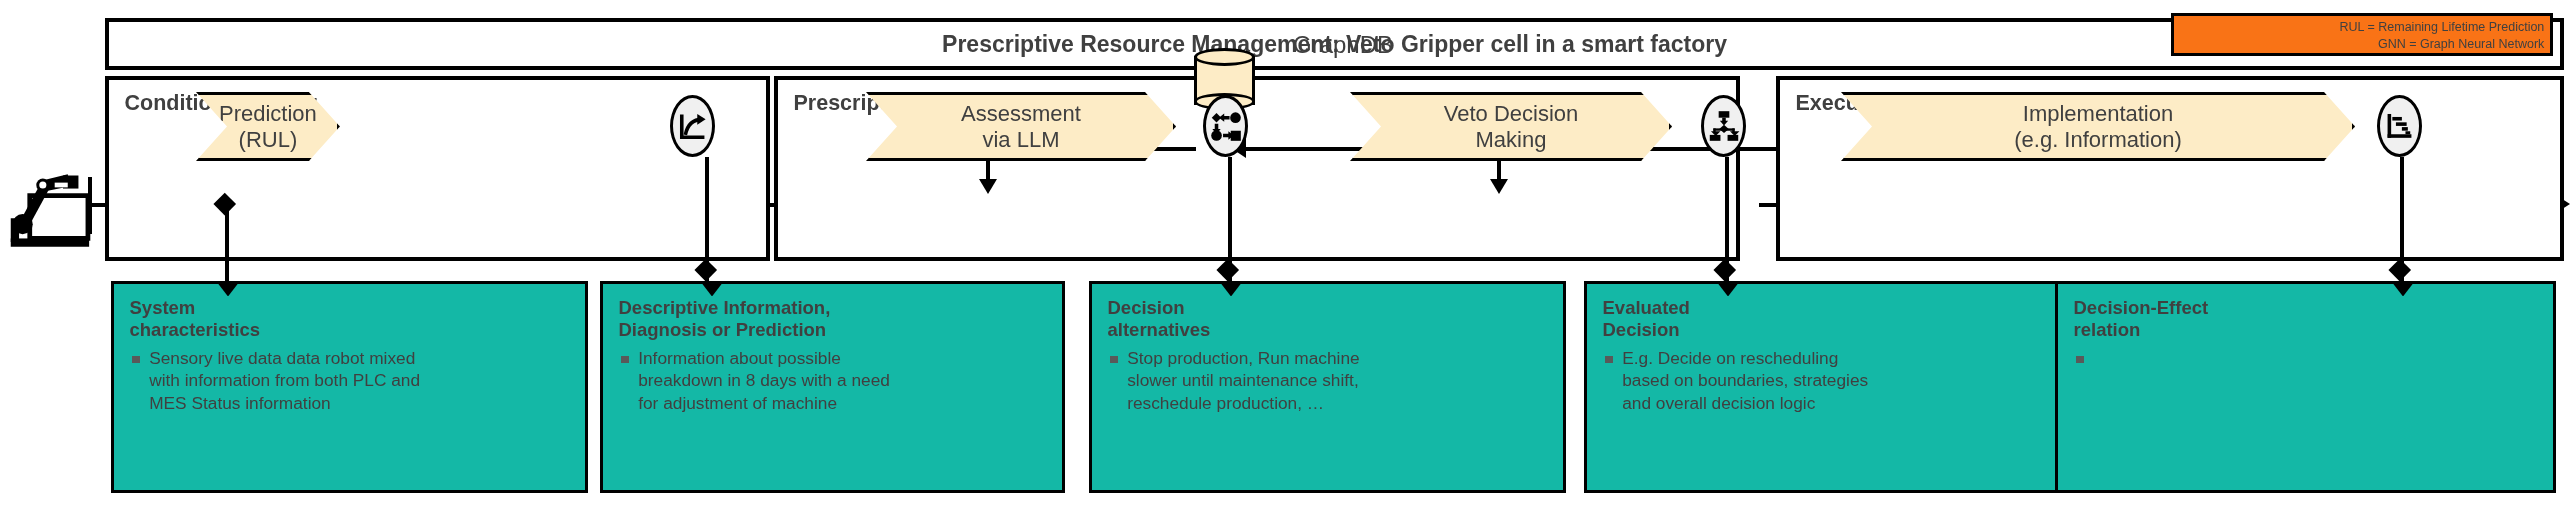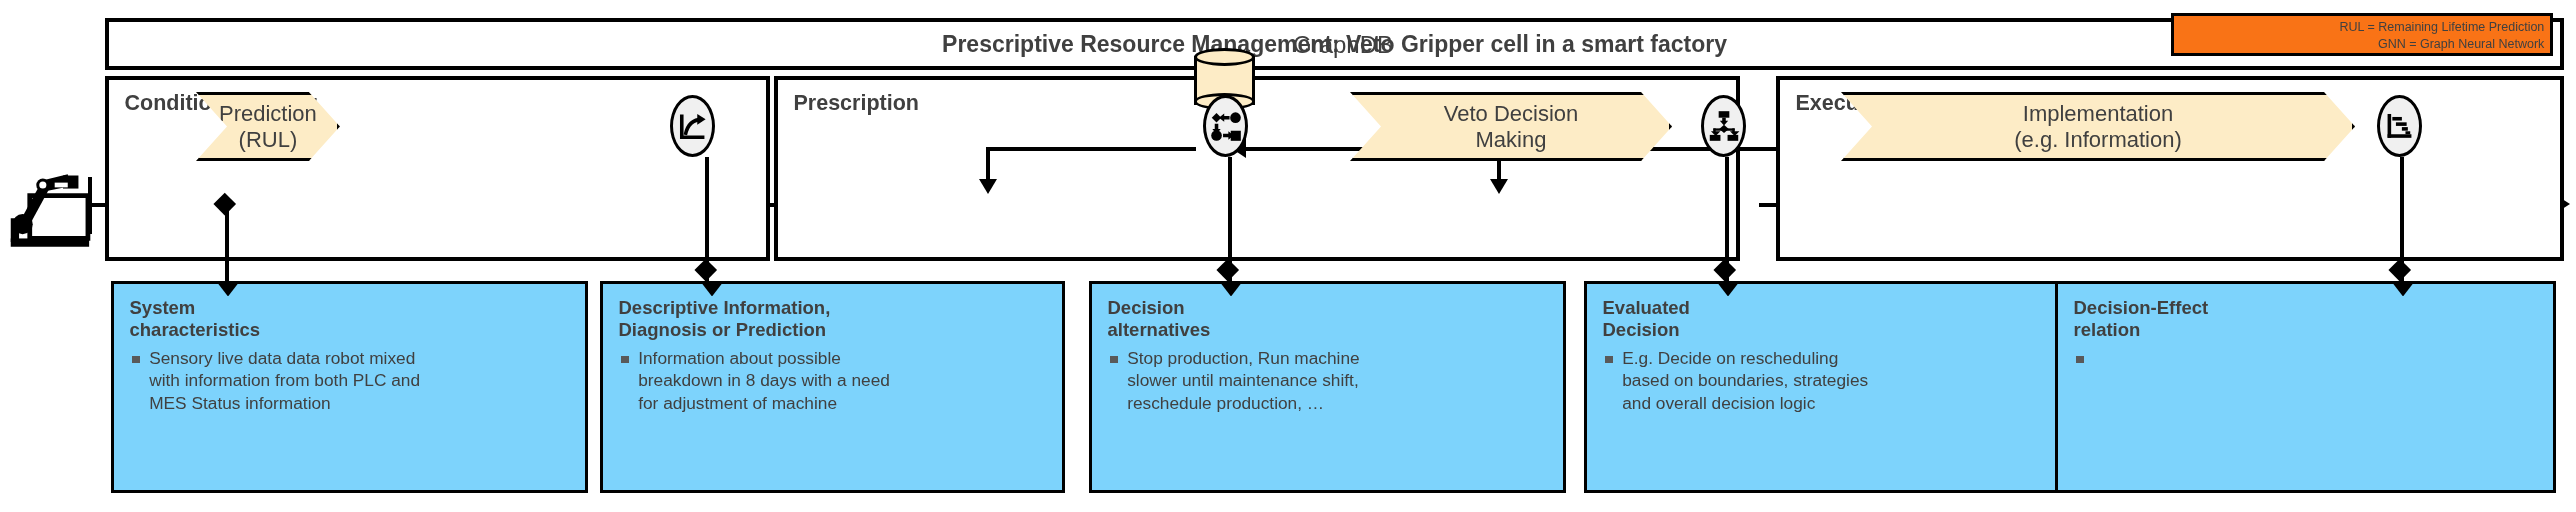--- a/index.html
+++ b/index.html
@@ -107,21 +107,21 @@
     position: absolute; left: 0; bottom: 0; width: 61px; height: 16.7px;
     background: #fdecc6; border: 3.6px solid #000; border-radius: 50%;
   }
   .graphdb-label {
     position: absolute; font-size: 24px; color: #404040; white-space: nowrap;
   }
 
   
   .callout {
     position: absolute; top: 281px; height: 212px;
-    border: 3.6px solid #000; background: #7dd3fc;
+    border: 3.6px solid #000; background: #14b8a6;
     padding: 13px 14.3px 0 15.5px;
   }
   .callout-title {
     font-size: 18.5px; font-weight: bold; color: #404040;
     line-height: 1.21; white-space: pre-line; margin-bottom: 4.8px;
   }
   .callout-body { display: flex; gap: 9.5px; }
   .bullet-sq {
     width: 7.8px; height: 7.8px; background: #595959; flex: none;
     margin-top: 9px; margin-left: 2.4px;
@@ -223,20 +223,24 @@
 
   <div class="hline abs" style="left:986px; top:147px; width:210px;"></div>
   <div class="hline abs" style="left:1246px; top:147px; width:725px;"></div>
   <div class="arrowhead-l abs" style="left:1231px; top:138px;"></div>
   <div class="vline abs" style="left:986px; top:147px; height:37px;"></div>
   <div class="arrowhead-d abs" style="left:979px; top:179px;"></div>
   <div class="vline abs" style="left:1497px; top:147px; height:37px;"></div>
   <div class="arrowhead-d abs" style="left:1490px; top:179px;"></div>
   <div class="vline abs" style="left:1967px; top:147px; height:67px;"></div>
 
+  <div class="chevron" style="left:866px; top:92px; width:310px;">
+    <span class="chevron-label">Assessment
+via LLM</span>
+  </div>
   <div class="icon-badge" style="left:1203px; top:95px;">
     <svg width="32" height="32" viewBox="0 0 54 54">
       <g fill="#000">
         <path d="M11 5 L19 13 L11 21 L3 13 Z"></path>
         <circle cx="43" cy="13" r="9"></circle>
         <circle cx="11" cy="43" r="9"></circle>
         <rect x="35" y="35" width="17" height="17"></rect>
 
         <path d="M33 10 h-9 v-4 l-9 7 9 7 v-4 h9 z"></path>
 

